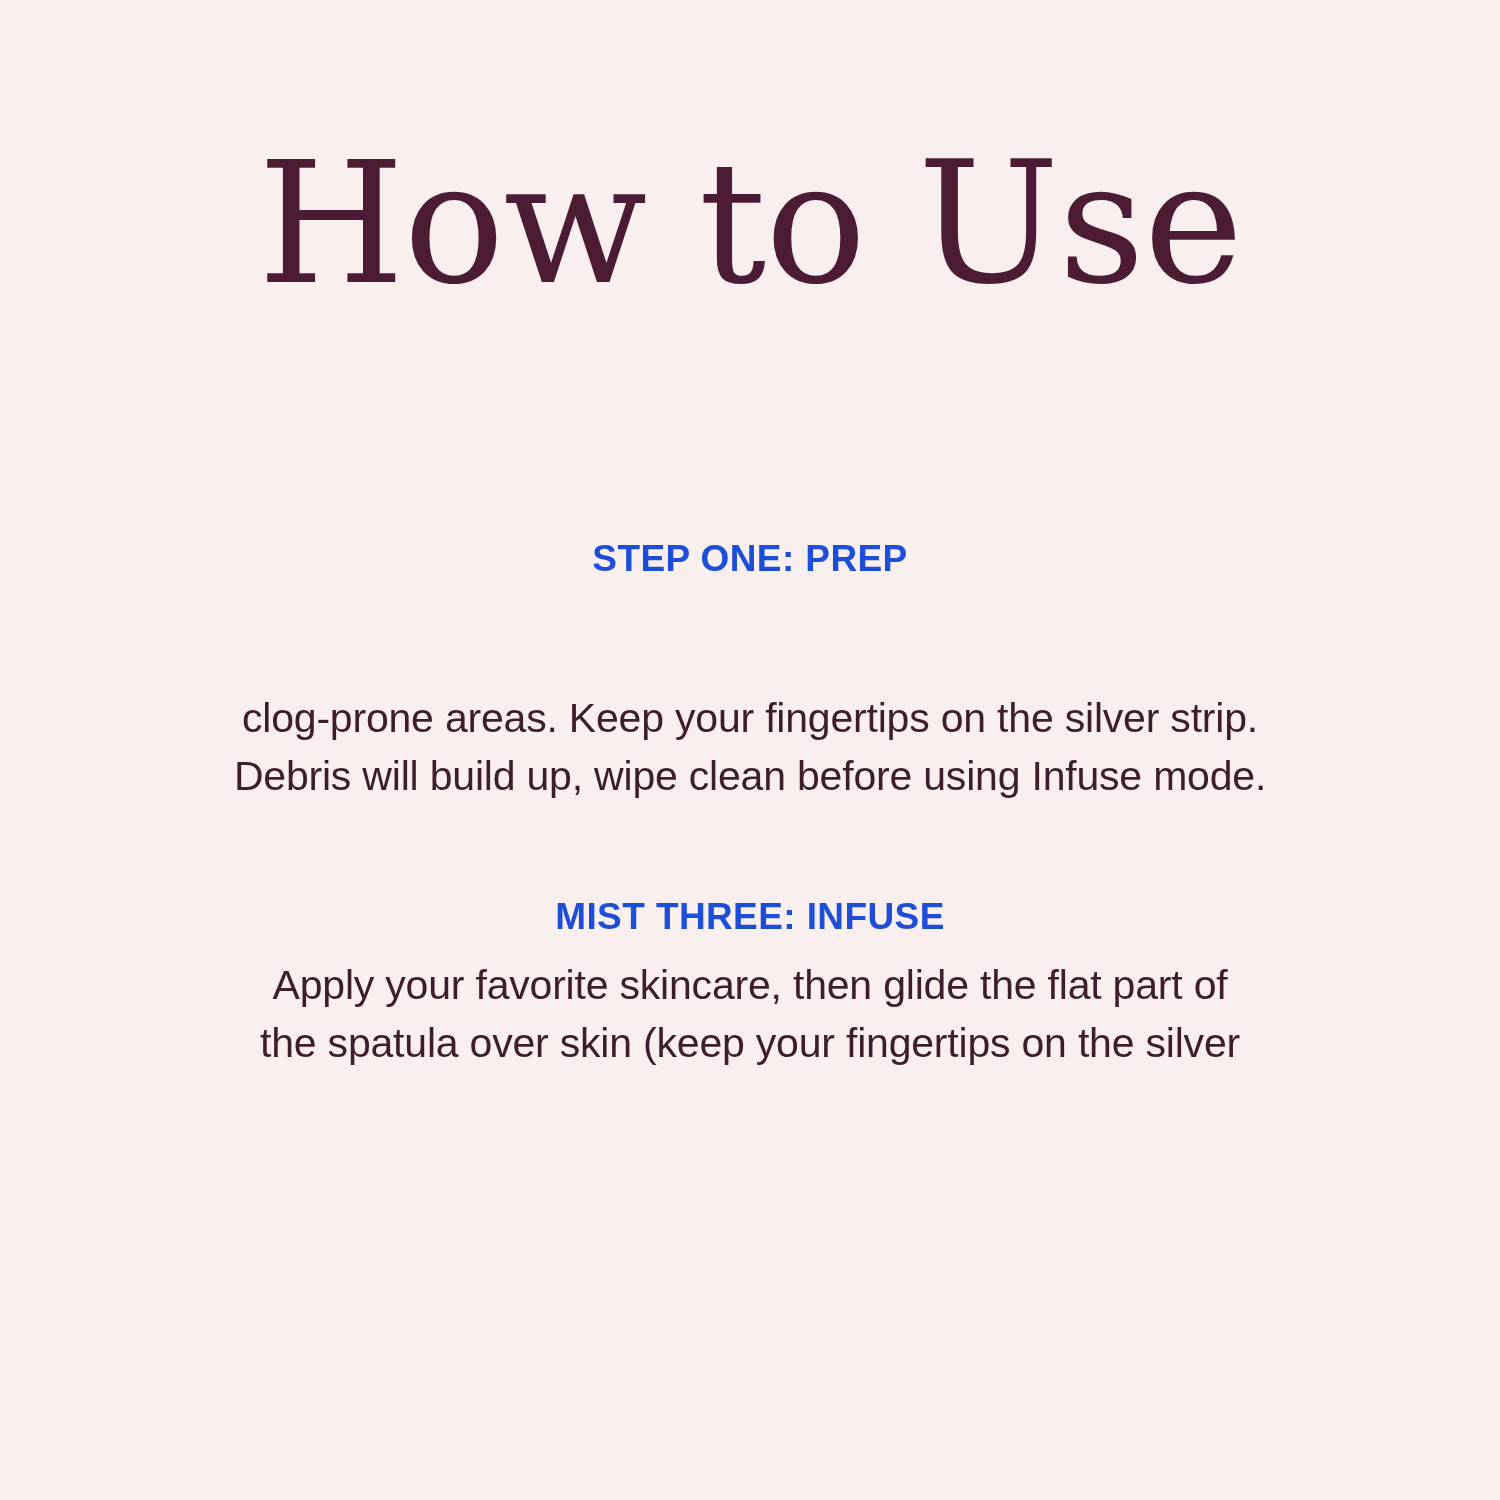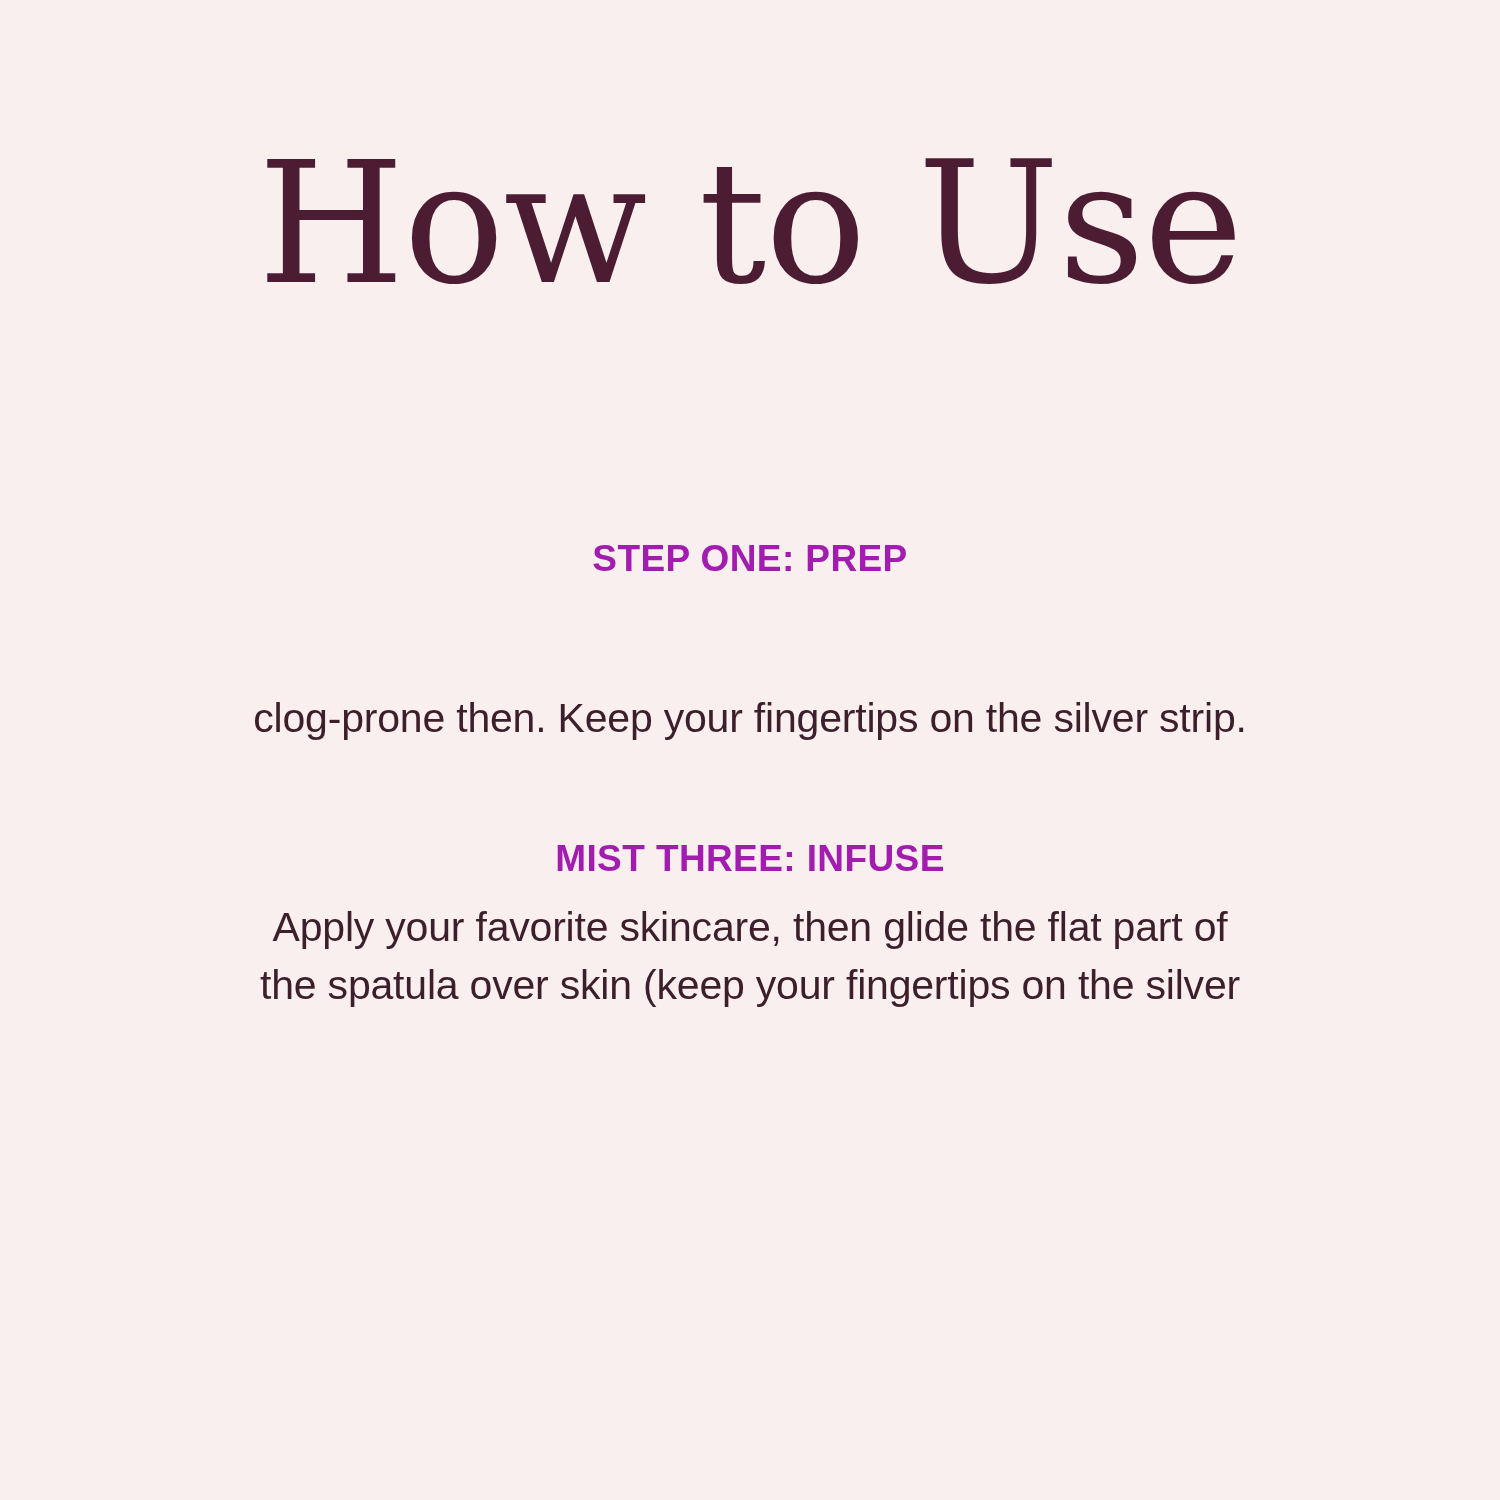--- a/index.html
+++ b/index.html
@@ -55,21 +55,21 @@
 
   .step-block:last-child {
     margin-bottom: 0;
   }
 
   .step-heading {
     font-family: "Liberation Sans", sans-serif;
     font-weight: 700;
     font-size: 37px;
     letter-spacing: 0.4px;
-    color: #a21caf;
+    color: #1d4ed8;
     margin: 0 0 18px 0;
     line-height: 1.1;
   }
 
   .step-body {
     font-family: "Liberation Sans", sans-serif;
     font-weight: 400;
     font-size: 41px;
     line-height: 58px;
     color: #3d1f2b;
@@ -90,21 +90,22 @@
   <h1 class="page-title">How to Use</h1>
 
   <div class="steps">
 
     <section class="step-block">
       <h2 class="step-heading">STEP ONE: PREP</h2>
     </section>
 
     <section class="step-block">
       <p class="step-body">
-        <span class="line">clog-prone then. Keep your fingertips on the silver strip.</span>
+        <span class="line">clog-prone areas. Keep your fingertips on the silver strip.</span>
+        <span class="line">Debris will build up, wipe clean before using Infuse mode.</span>
       </p>
     </section>
 
     <section class="step-block">
       <h2 class="step-heading">MIST THREE: INFUSE</h2>
       <p class="step-body">
         <span class="line">Apply your favorite skincare, then glide the flat part of</span>
         <span class="line">the spatula over skin (keep your fingertips on the silver</span>
       </p>
     </section>

